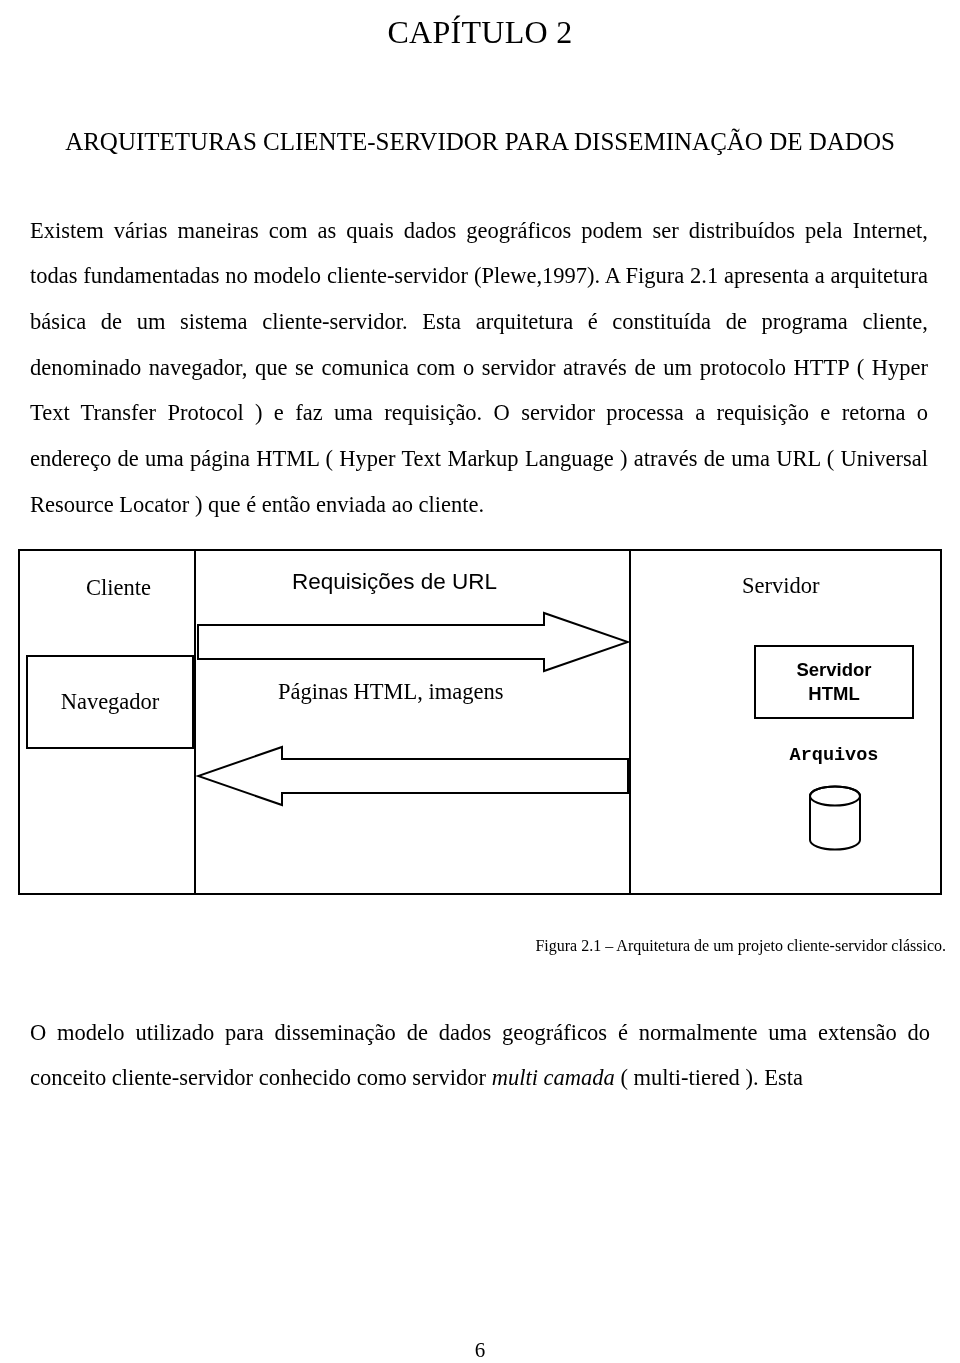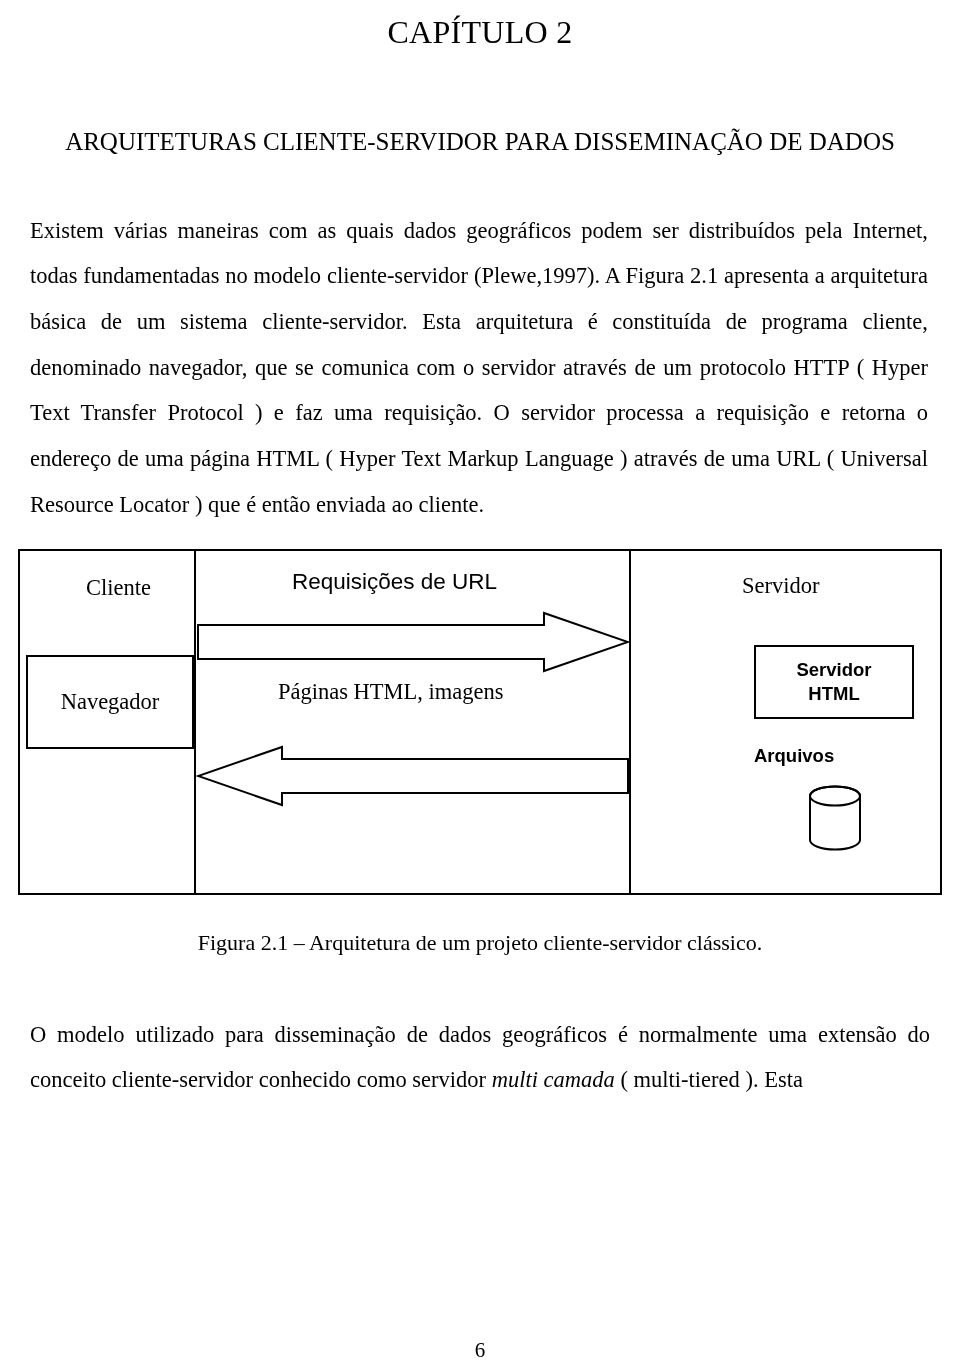--- a/index.html
+++ b/index.html
@@ -120,21 +120,22 @@
     font-family: "Liberation Sans", sans-serif;
     font-weight: bold;
     font-size: 18.5px;
     line-height: 1.3;
   }
   .arquivos-label {
     position: absolute;
     left: 736px;
     top: 196px;
     width: 160px;
-    font-family: Liberation Sans, sans-serif;
+    text-align: center;
+    font-family: Liberation Mono, monospace;
     font-weight: bold;
     font-size: 18.5px;
   }
   .cylinder {
     position: absolute;
     left: 790px;
     top: 236px;
     width: 54px;
     height: 66px;
   }
@@ -160,23 +161,23 @@
   }
   .arrow-left {
     position: absolute;
     left: 178px;
     top: 196px;
     width: 434px;
     height: 62px;
   }
 
   .figure-caption {
-    margin-top: 30px;
-    text-align: center;
-    font-size: 22px;
+    margin-top: 38px;
+    text-align: right;
+    font-size: 16px;
     line-height: 1.65;
   }
   .tail-text {
     margin-top: 50px;
     font-size: 22.5px;
     line-height: 2.0;
     text-align: justify;
     padding: 0 16px;
   }
   .tail-text em {

